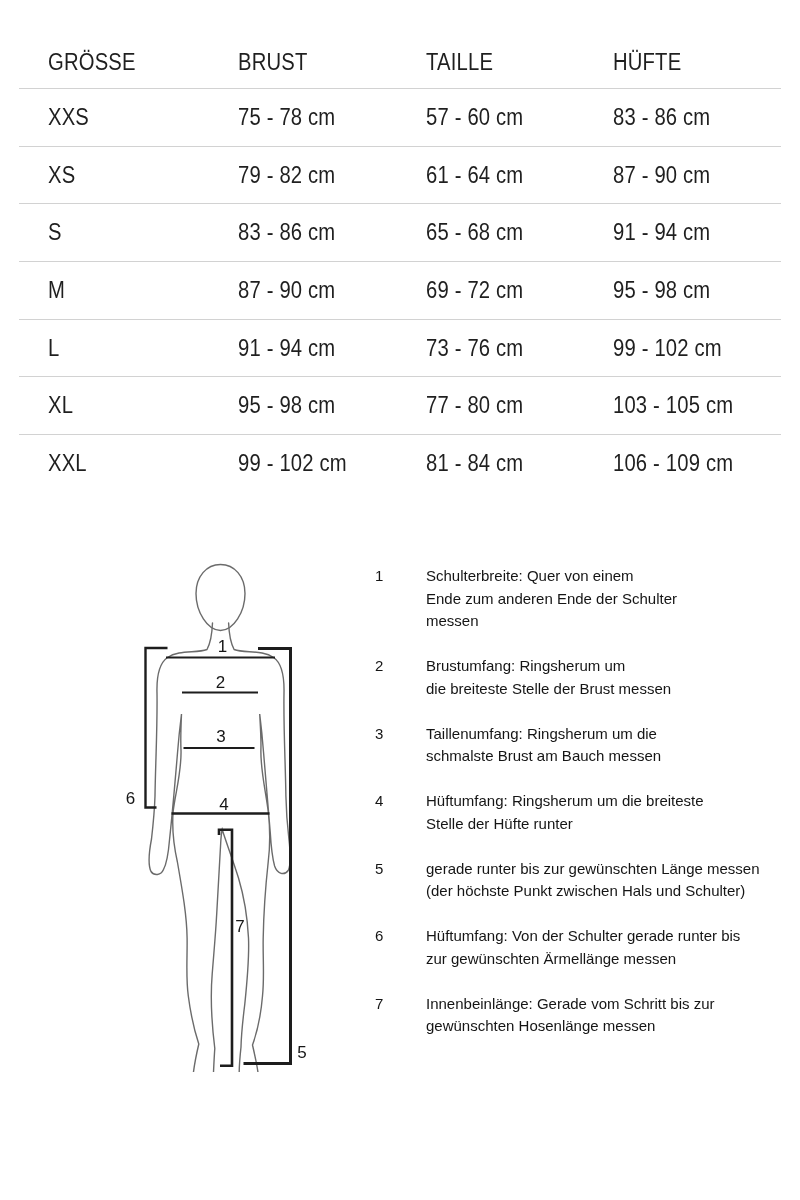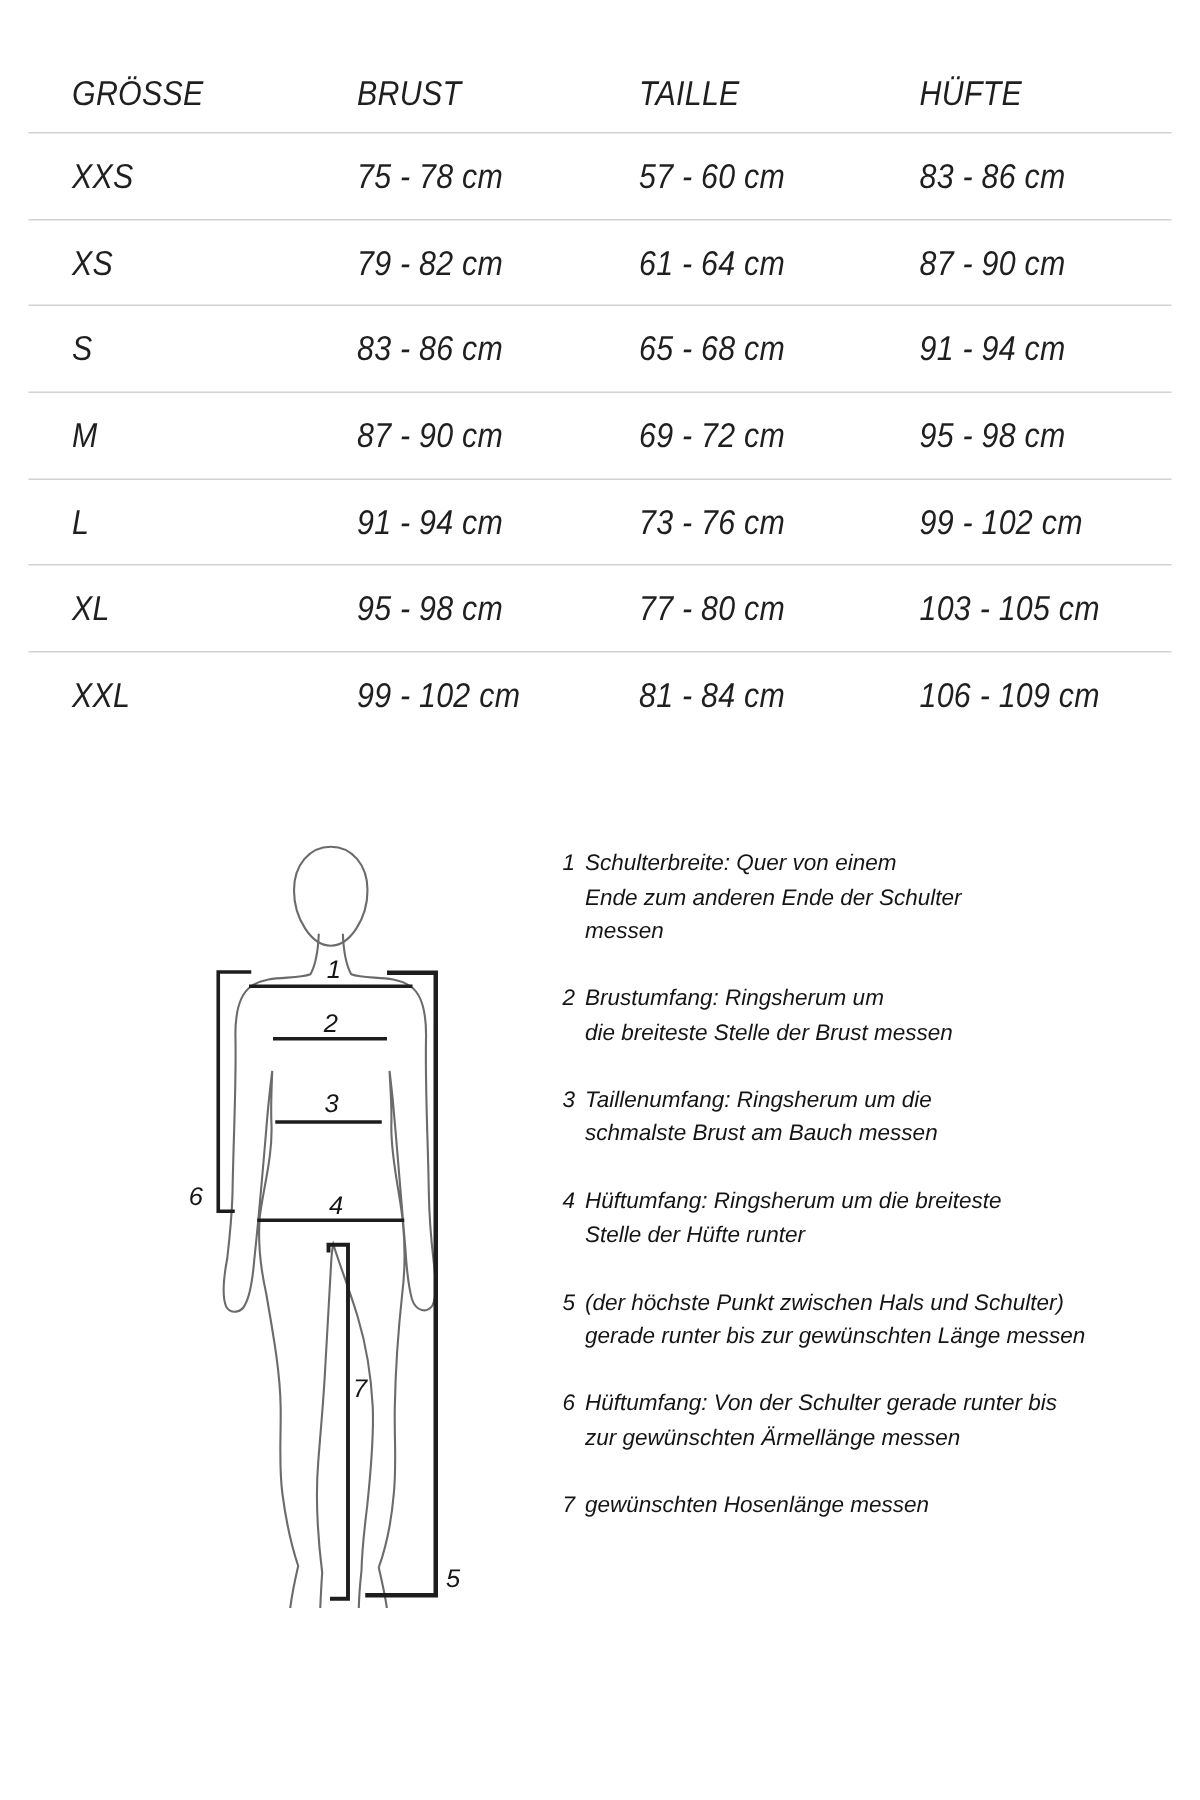--- a/index.html
+++ b/index.html
@@ -4,21 +4,20 @@
 <style>
   html, body { margin: 0; padding: 0; background: #ffffff; }
   .page {
     position: relative;
     width: 800px;
     height: 1072px;
     background: #ffffff;
     overflow: hidden;
     font-family: "Liberation Sans", sans-serif;
     color: #1f1f1f;
-    font-style: italic;
   }
 
   
   .size-table { position: absolute; left: 19px; top: 36px; width: 762px; }
   .thead { position: relative; height: 52px; }
   .trow  { position: relative; height: 57.7px; border-top: 1px solid #d2d2d2; box-sizing: border-box; }
   .cell {
     position: absolute;
     top: 0; height: 100%;
     font-size: 23px;
@@ -44,21 +43,21 @@
   .instructions {
     position: absolute;
     left: 375px; top: 565px; width: 420px;
     font-size: 15px;
     line-height: 22.5px;
     color: #151515;
   }
   .instr { display: flex; margin-bottom: 22.5px; }
   .instr:last-child { margin-bottom: 0; }
   .instr .num { flex: 0 0 15px; width: 15px; }
-  .instr .lines div { white-space: nowrap; }
+  .instr .lines div { white-space: nowrap; margin-left: 36px; }
 </style>
 </head>
 <body>
 
 <div class="page">
 
   <div class="size-table">
     <div class="thead">
       <div class="cell c0">GRÖSSE</div>
       <div class="cell c1">BRUST</div>
@@ -214,36 +213,37 @@
         <div class="num">4</div>
         <div class="lines">
           <div>Hüftumfang: Ringsherum um die breiteste</div>
           <div>Stelle der Hüfte runter</div>
         </div>
       </div>
 
       <div class="instr">
         <div class="num">5</div>
         <div class="lines">
+          <div>gerade runter bis zur gewünschten Länge messen</div>
           <div>(der höchste Punkt zwischen Hals und Schulter)</div>
-          <div>gerade runter bis zur gewünschten Länge messen</div>
         </div>
       </div>
 
       <div class="instr">
         <div class="num">6</div>
         <div class="lines">
           <div>Hüftumfang: Von der Schulter gerade runter bis</div>
           <div>zur gewünschten Ärmellänge messen</div>
         </div>
       </div>
 
 
       <div class="instr">
         <div class="num">7</div>
         <div class="lines">
+          <div>Innenbeinlänge: Gerade vom Schritt bis zur</div>
           <div>gewünschten Hosenlänge messen</div>
         </div>
       </div>
 
     </div>
   </div>
 </div>
 
 </body></html>

